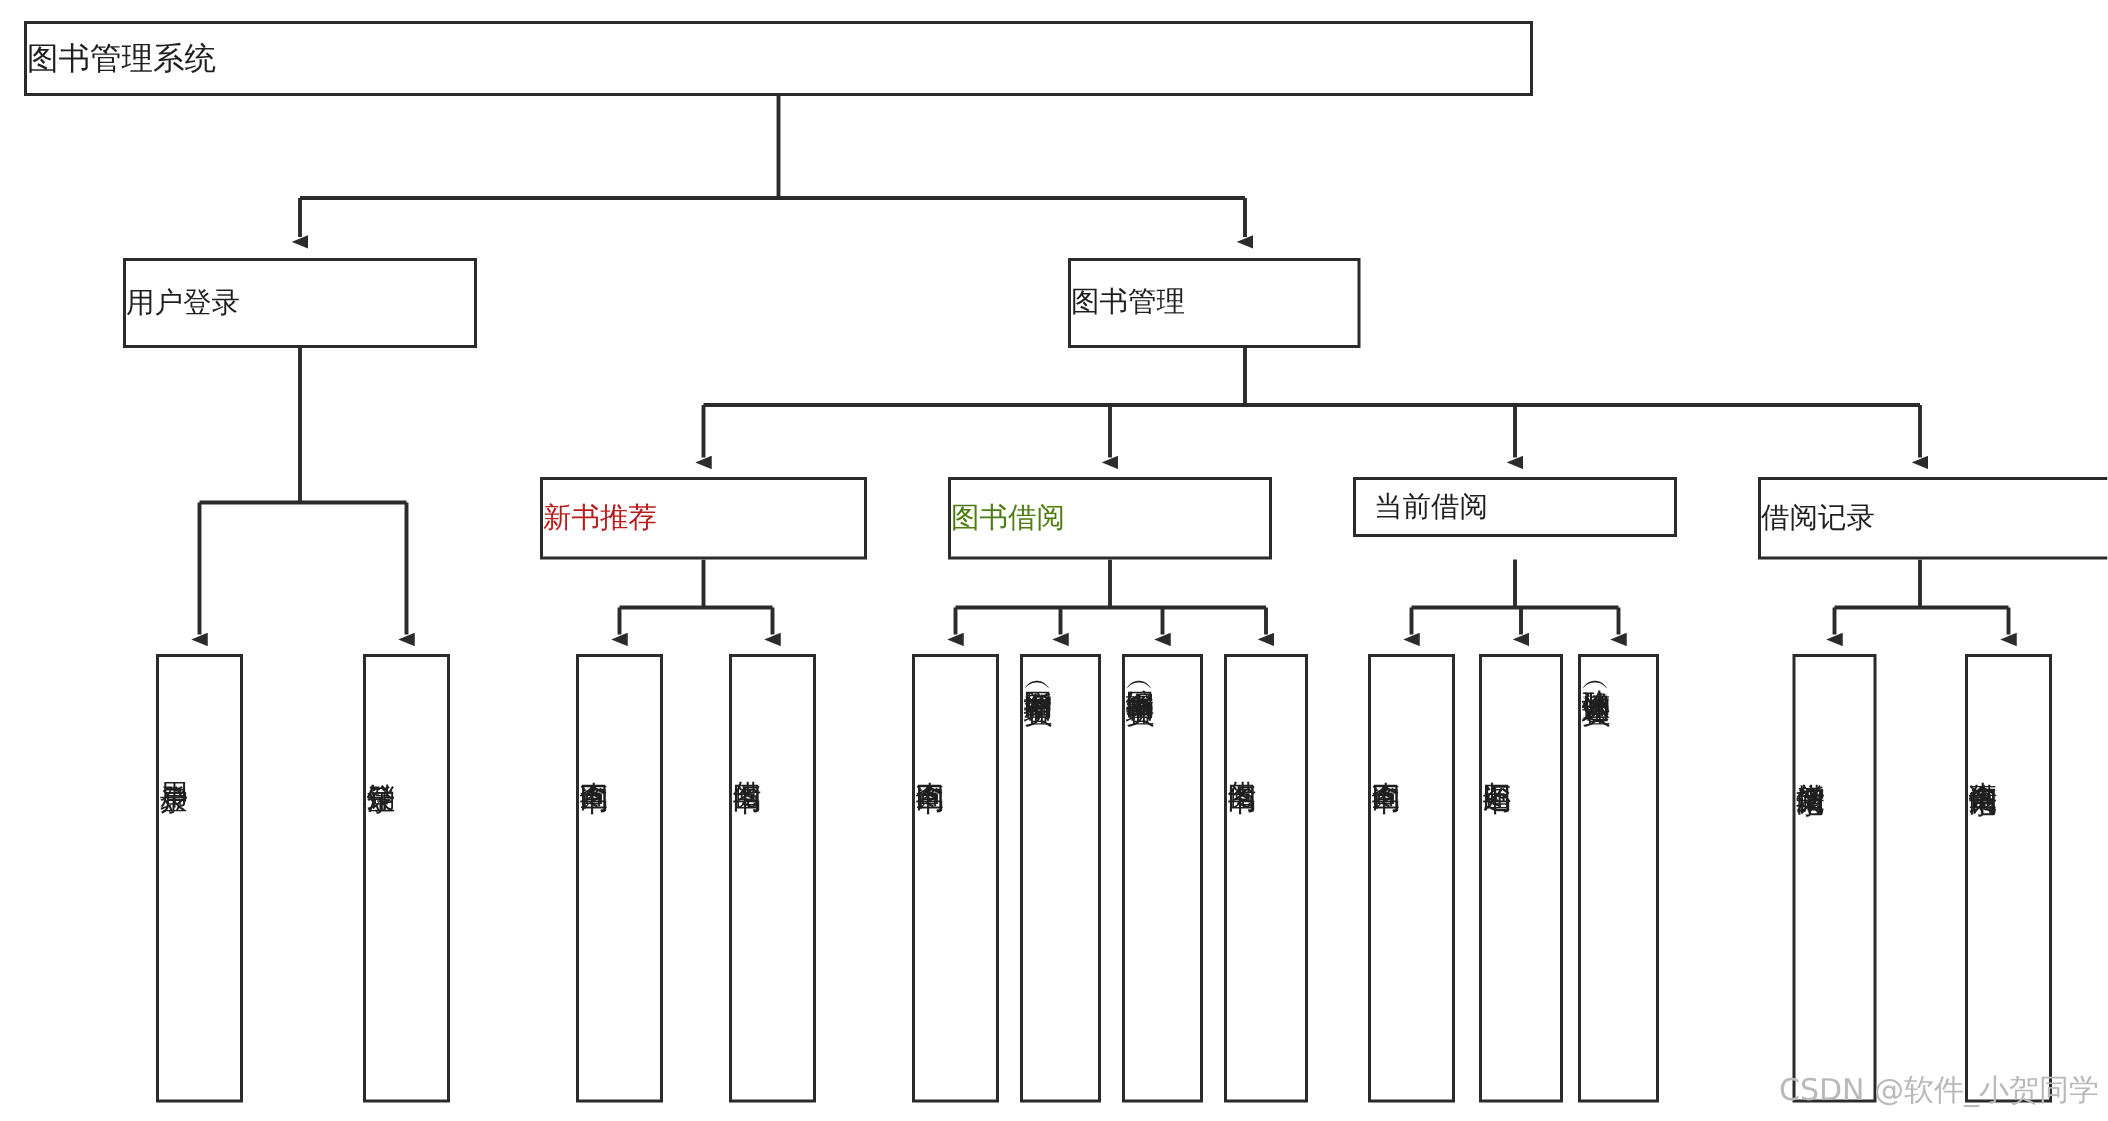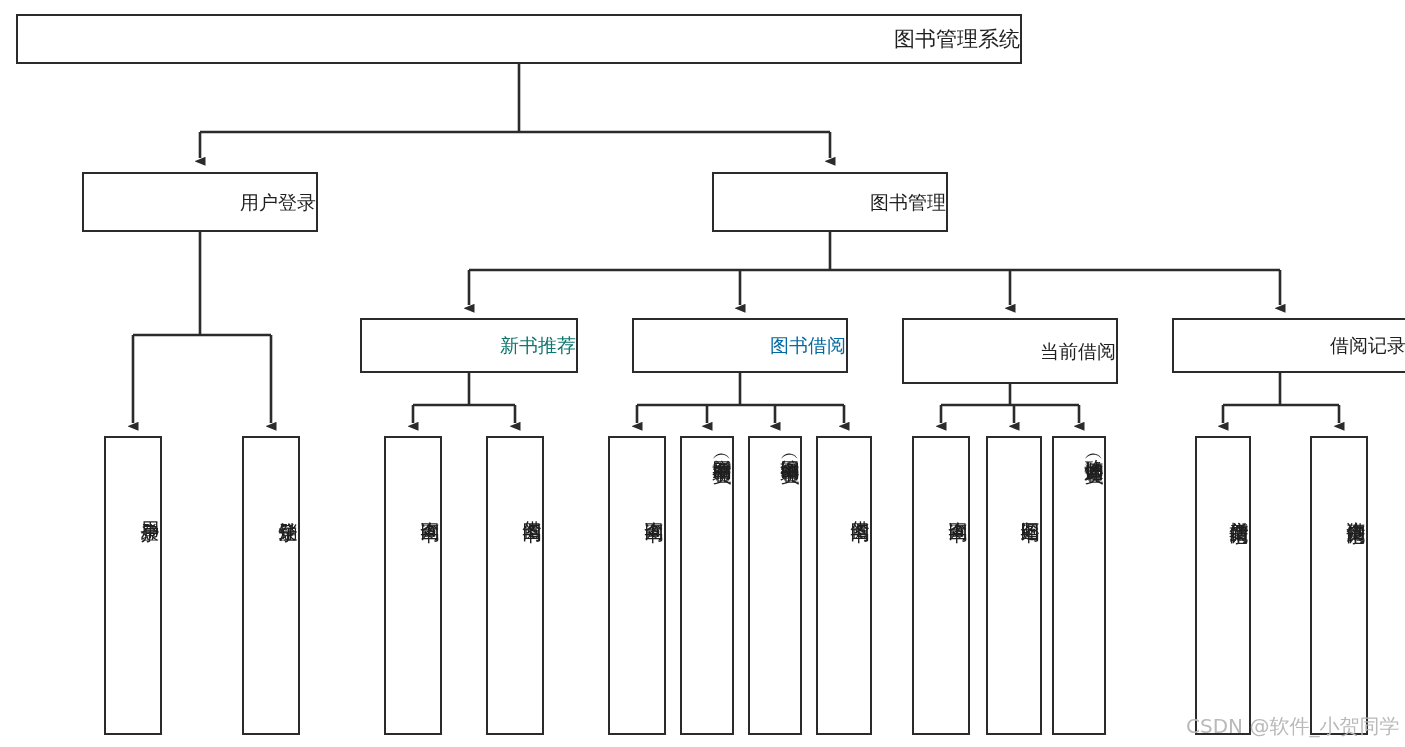--- a/index.html
+++ b/index.html
@@ -24,21 +24,21 @@
     height: 747px;
     pointer-events: none;
   }
   .node {
     position: absolute;
     box-sizing: border-box;
     background: #ffffff;
     border: 2px solid #2b2b2b;
     display: flex;
     align-items: center;
-    justify-content: flex-end;
+    justify-content: flex-start;
     z-index: 2;
   }
   .node .label {
     display: block;
     color: #1f1f1f;
     line-height: 1.08;
     white-space: nowrap;
     text-align: center;
   }
   .node.root .label { font-size: 21px; }
@@ -126,31 +126,31 @@
     </g>
   </svg>
 
   <div class="node root" style="left: 16px; top: 14px; width: 1006px; height: 50px; border-color: rgb(43, 43, 43); background: rgb(255, 255, 255);">
     <span class="label" style="color: rgb(31, 31, 31);">图书管理系统</span>
   </div>
 
   <div class="node lvl1" style="left: 82px; top: 172px; width: 236px; height: 60px; border-color: rgb(43, 43, 43); background: rgb(255, 255, 255);">
     <span class="label" style="color: rgb(31, 31, 31);">用户登录</span>
   </div>
-  <div class="node lvl1" style="left: 712px; top: 172px; width: 236px; height: 60px; border-color: rgb(43, 43, 43); background: rgb(255, 255, 255);">
+  <div class="node lvl1" style="left: 712px; top: 172px; width: 195px; height: 60px; border-color: rgb(43, 43, 43); background: rgb(255, 255, 255); font-family: Liberation Serif, serif;">
     <span class="label" style="color: rgb(31, 31, 31);">图书管理</span>
   </div>
 
   <div class="node lvl2" style="left: 360px; top: 318px; width: 218px; height: 55px; border-color: rgb(43, 43, 43); background: rgb(255, 255, 255);">
-    <span class="label" style="color: #0f766e;">新书推荐</span>
+    <span class="label" style="color: #b91c1c;">新书推荐</span>
   </div>
   <div class="node lvl2" style="left: 632px; top: 318px; width: 216px; height: 55px; border-color: rgb(43, 43, 43); background: rgb(255, 255, 255);">
-    <span class="label" style="color: #0369a1;">图书借阅</span>
+    <span class="label" style="color: #4d7c0f;">图书借阅</span>
   </div>
-  <div class="node lvl2" style="left: 902px; top: 318px; width: 216px; height: 66px; border-color: rgb(43, 43, 43); background: rgb(255, 255, 255);">
+  <div class="node lvl2" style="left: 902px; top: 318px; width: 216px; height: 40px; border-color: rgb(43, 43, 43); background: rgb(255, 255, 255); padding-left: 12px;">
     <span class="label" style="color: rgb(31, 31, 31);">当前借阅</span>
   </div>
   <div class="node lvl2" style="left: 1172px; top: 318px; width: 236px; height: 55px; border-color: rgb(43, 43, 43); background: rgb(255, 255, 255);">
     <span class="label" style="color: rgb(31, 31, 31);">借阅记录</span>
   </div>
 
   <div class="node leaf mid" style="left: 104px; top: 436px; width: 58px; height: 299px; border-color: rgb(43, 43, 43); background: rgb(255, 255, 255);">
     <span class="label" style="color: rgb(31, 31, 31);">用户登录</span>
   </div>
   <div class="node leaf mid" style="left: 242px; top: 436px; width: 58px; height: 299px; border-color: rgb(43, 43, 43); background: rgb(255, 255, 255);">

